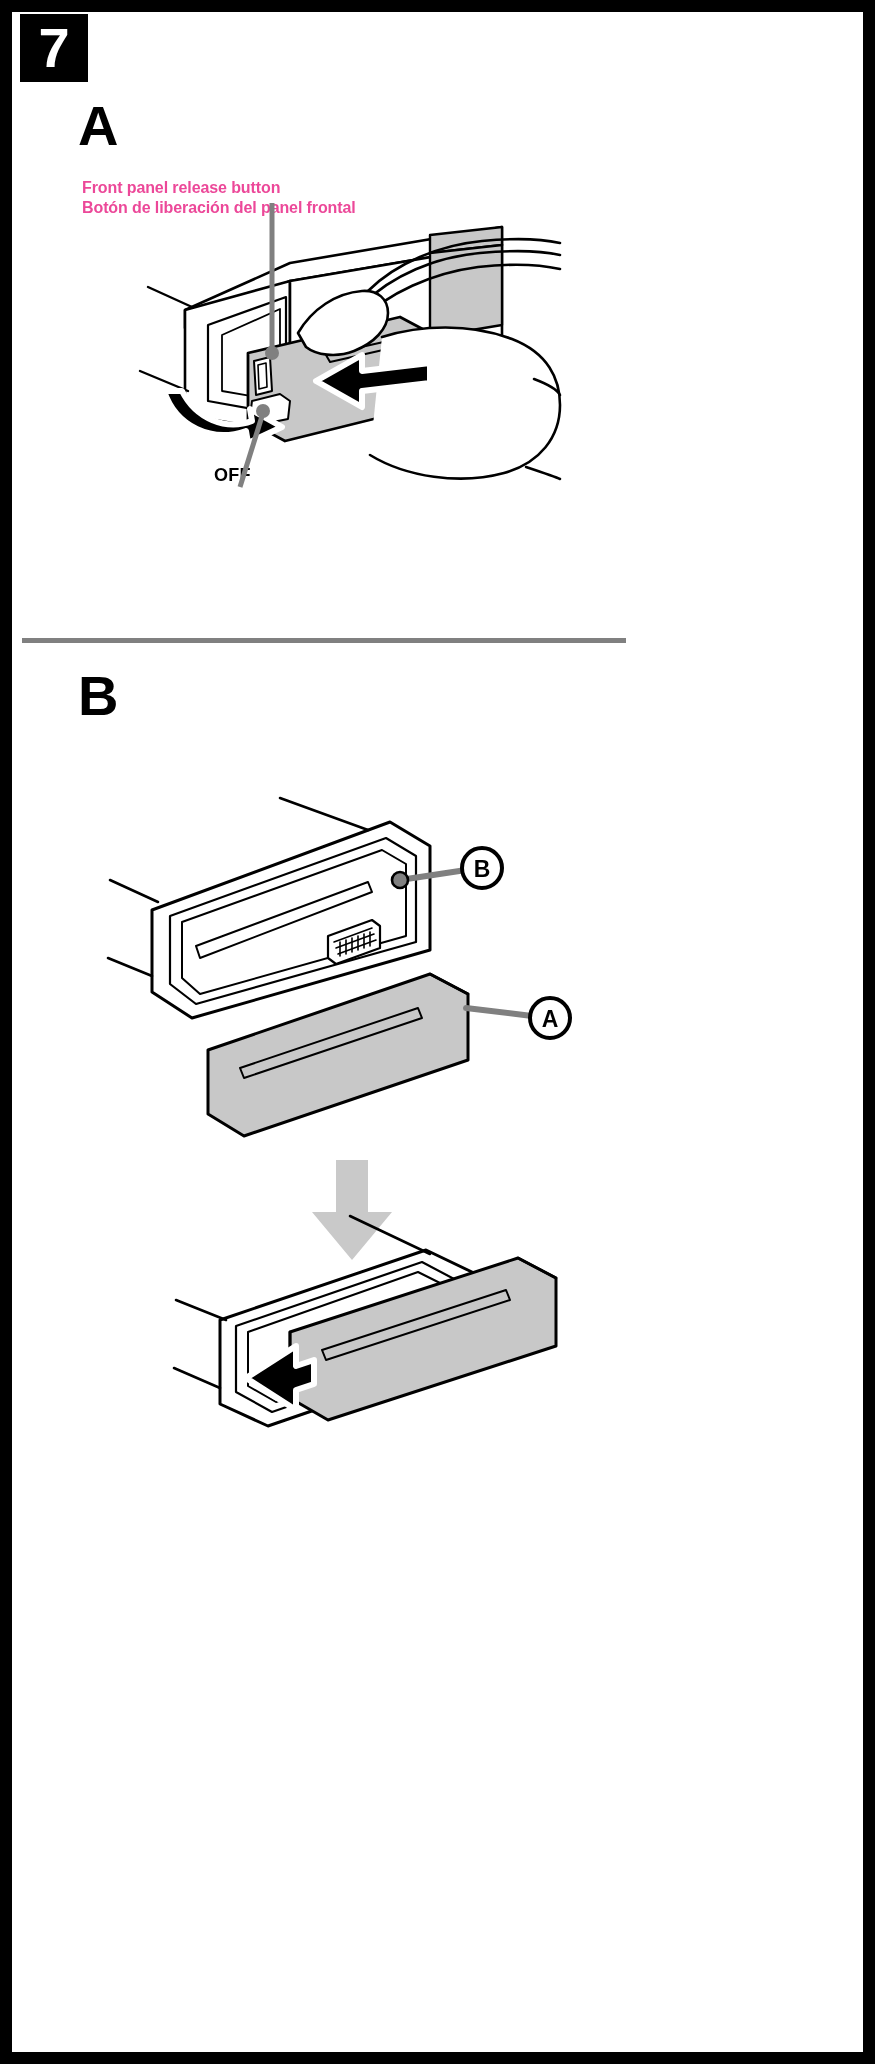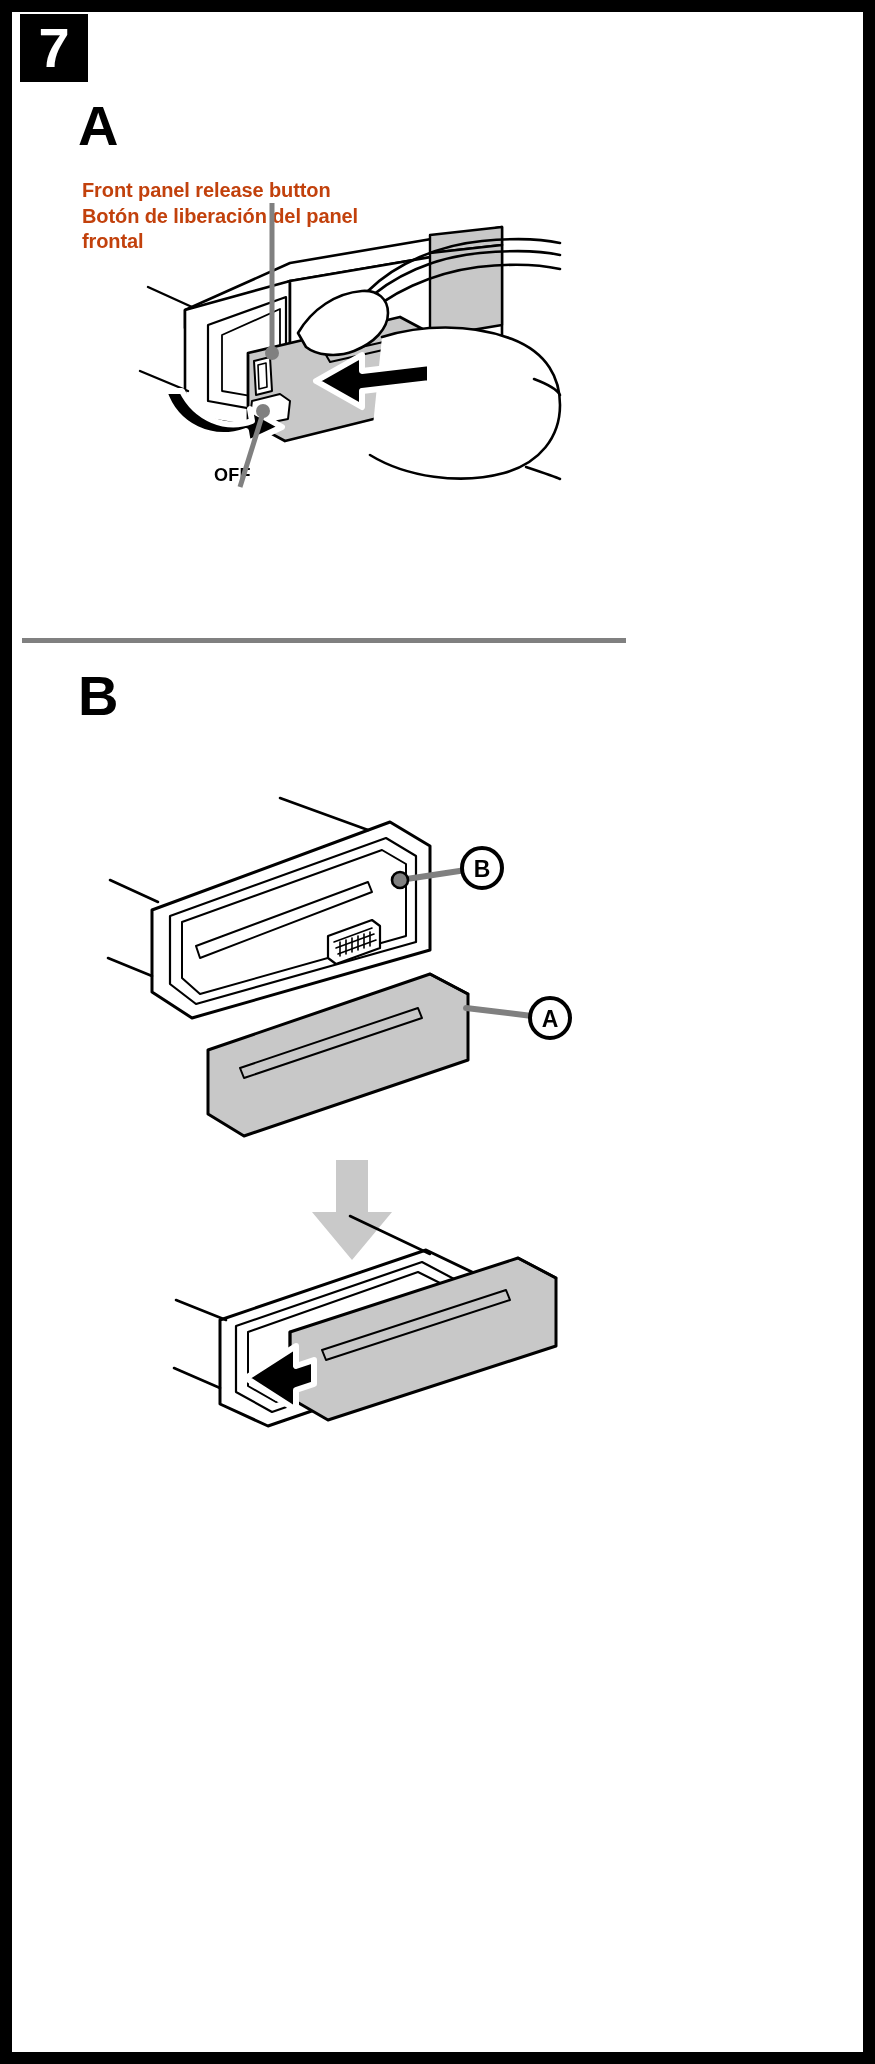--- a/index.html
+++ b/index.html
@@ -56,23 +56,23 @@
     color:#000000;
     line-height:1;
     letter-spacing:-1px;
   }
   #sec-a-letter{ left:78px; top:98px; }
   #sec-b-letter{ left:78px; top:668px; }
 
   
   .callout{
     position:absolute;
-    font-size:20px;
-    font-weight:bold;
-    color:#c2410c;
+    font-size:16px;
+    font-weight:bold;
+    color:#ec4899;
     line-height:1.28;
     white-space:pre-line;
     letter-spacing:-0.1px;
   }
   #callout-front-panel{ left:82px; top:178px; width:330px; }
 
   .off-label{
     position:absolute;
     font-size:18px;
     font-weight:bold;

